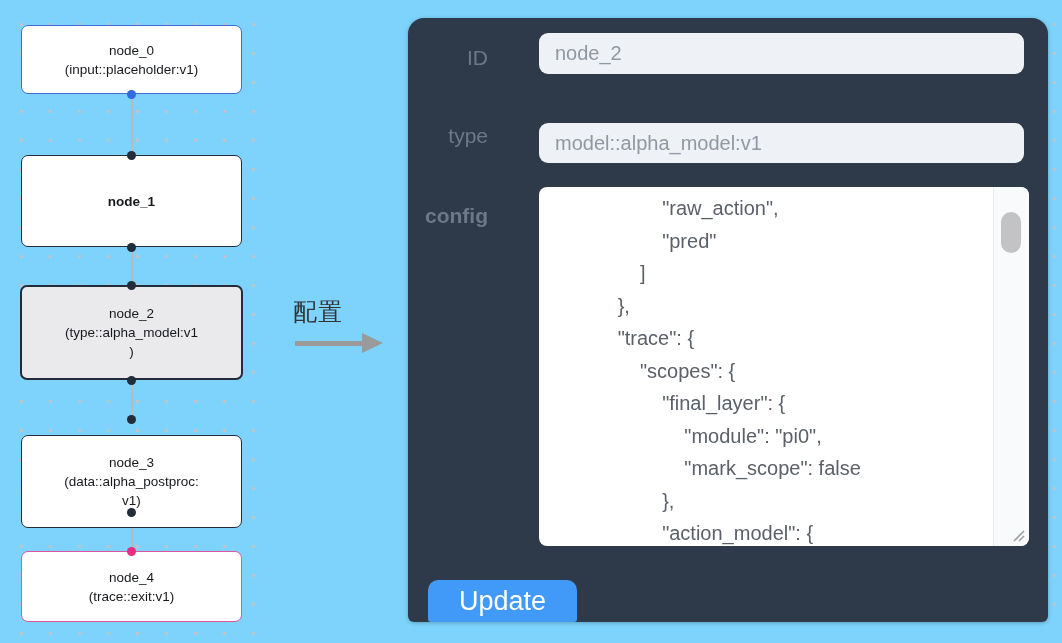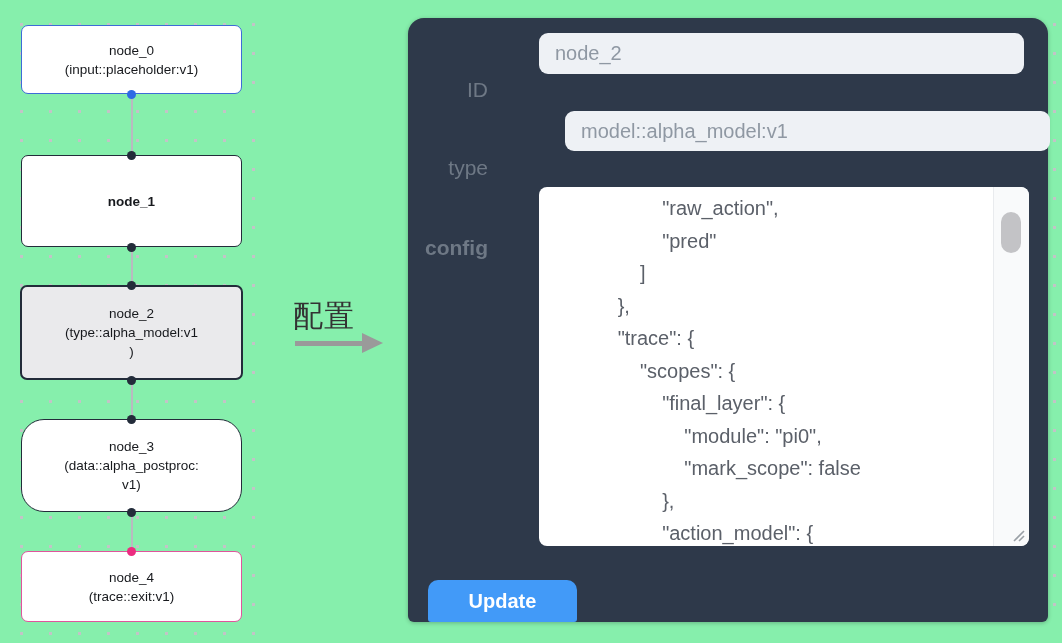--- a/index.html
+++ b/index.html
@@ -1,18 +1,18 @@
 <!DOCTYPE html>
 <html><head>
 <meta charset="utf-8">
 <style>
   * { box-sizing: border-box; margin: 0; padding: 0; }
   html,body { background:#ffffff; }
   body { font-family: "Liberation Sans", "DejaVu Sans", sans-serif; }
-  #app { position:relative; width:1062px; height:643px; overflow:hidden; background:#86efac; }
+  #app { position:relative; width:1062px; height:643px; overflow:hidden; background:#7dd3fc; }
 
   
   .dots {
     background-image: radial-gradient(circle, #c3c3c7 1.4px, transparent 1.7px);
     background-size: 29px 29px;
     background-position: 7px 10px;
   }
   .canvas-left  { position:absolute; left:0;   top:0; width:272px; height:643px; }
   .canvas-right { position:absolute; left:395px; top:0; width:667px; height:628px; }
 
@@ -20,57 +20,57 @@
   .node {
     position:absolute; left:21px; width:221px;
     background:#ffffff; border:1.6px solid #232c3a; border-radius:7px;
     display:flex; flex-direction:column; align-items:center; justify-content:center;
     text-align:center; color:#17191d; font-size:13.5px; line-height:19px;
   }
   .node .sub { white-space:pre-line; }
   .node-0 { top:25px;  height:69px; border-color:#3e6bd6; }
   .node-1 { top:155px; height:92px;font-weight:bold; }
   .node-2 { top:285px; height:95px; left:20px; width:223px; border-width:2.4px; background:#eaeaec; }
-  .node-3 { top:419px; height:93px;border-radius:23px; }
+  .node-3 { top:435px; height:93px; }
   .node-4 { top:551px; height:71px; border-color:#e0549c; }
 
   .handle { position:absolute; left:127px; width:9px; height:9px; border-radius:50%; }
   .h-dark { background:#232c3a; }
   .h-blue { background:#2f6be4; }
   .h-pink { background:#ec2c80; }
 
   .edge { position:absolute; left:131px; width:2px; background:#b9b9c0; }
 
   
   .transfer { position:absolute; left:293px; top:296px; width:100px; }
-  .transfer-label { font-size:30px; color:#333333; letter-spacing:1px; }
+  .transfer-label { font-size:24px; color:#333333; letter-spacing:1px; }
   .arrow-line { position:absolute; left:2px; top:45px; width:68px; height:5px; background:#9a9a9a; }
   .arrow-head { position:absolute; left:69px; top:37px; width:0; height:0;
     border-left:21px solid #9a9a9a; border-top:10.5px solid transparent; border-bottom:10.5px solid transparent; }
 
   
   .panel {
     position:absolute; left:408px; top:18px; width:640px; height:604px;
     background:#2e394a; border-radius:16px 16px 6px 6px;
     box-shadow:0 1px 4px rgba(0,0,0,0.25);
   }
   .f-label { position:absolute; right:560px; width:120px; text-align:right;
-    font-size:21px; color:#6e7885; white-space:nowrap;margin-top:32px; }
+    font-size:21px; color:#6e7885; white-space:nowrap; }
   .lbl-id     { top:28px; }
   .lbl-type   { top:106px; }
   .lbl-config { top:186px;font-weight:bold; }
 
   .f-input {
     position:absolute; left:131px; width:485px; height:41px;
     background:#eef1f5; border:none; outline:none; border-radius:9px;
     font-family:"Liberation Sans","DejaVu Sans",sans-serif;
     font-size:20px; color:#8f98a3; padding:0 16px;
   }
   .in-id   { top:15px; }
-  .in-type { top:93px; height:40px;margin-left:26px; }
+  .in-type { top:105px; height:40px; }
 
   .config-box {
     position:absolute; left:131px; top:169px; width:490px; height:359px;
     background:#ffffff; border-radius:8px; overflow:hidden;
   }
   .config-pre {
     font-family:"Liberation Sans","DejaVu Sans",sans-serif;
     white-space:pre; font-size:20px; line-height:32.5px; color:#5b6069;
     padding:5px 40px 4px 12px;
   }
@@ -80,21 +80,21 @@
   }
   .scroll-thumb {
     position:absolute; top:25px; right:8px; width:20px; height:41px;
     border-radius:10px; background:#c3c3c6;
   }
   .resize-handle { position:absolute; right:3px; bottom:3px; }
 
   .update-btn {
     position:absolute; left:20px; top:562px; width:149px; height:42px;
     background:#429af8; border:none; border-radius:10px 10px 3px 3px;
-    color:#ffffff; font-size:20px; font-weight:700;
+    color:#ffffff; font-size:27px; font-weight:400;
     font-family:"Liberation Sans","DejaVu Sans",sans-serif; cursor:pointer;
   }
 </style>
 </head>
 <body>
 
 <div id="app">
 
   <div class="canvas-left dots">
 

